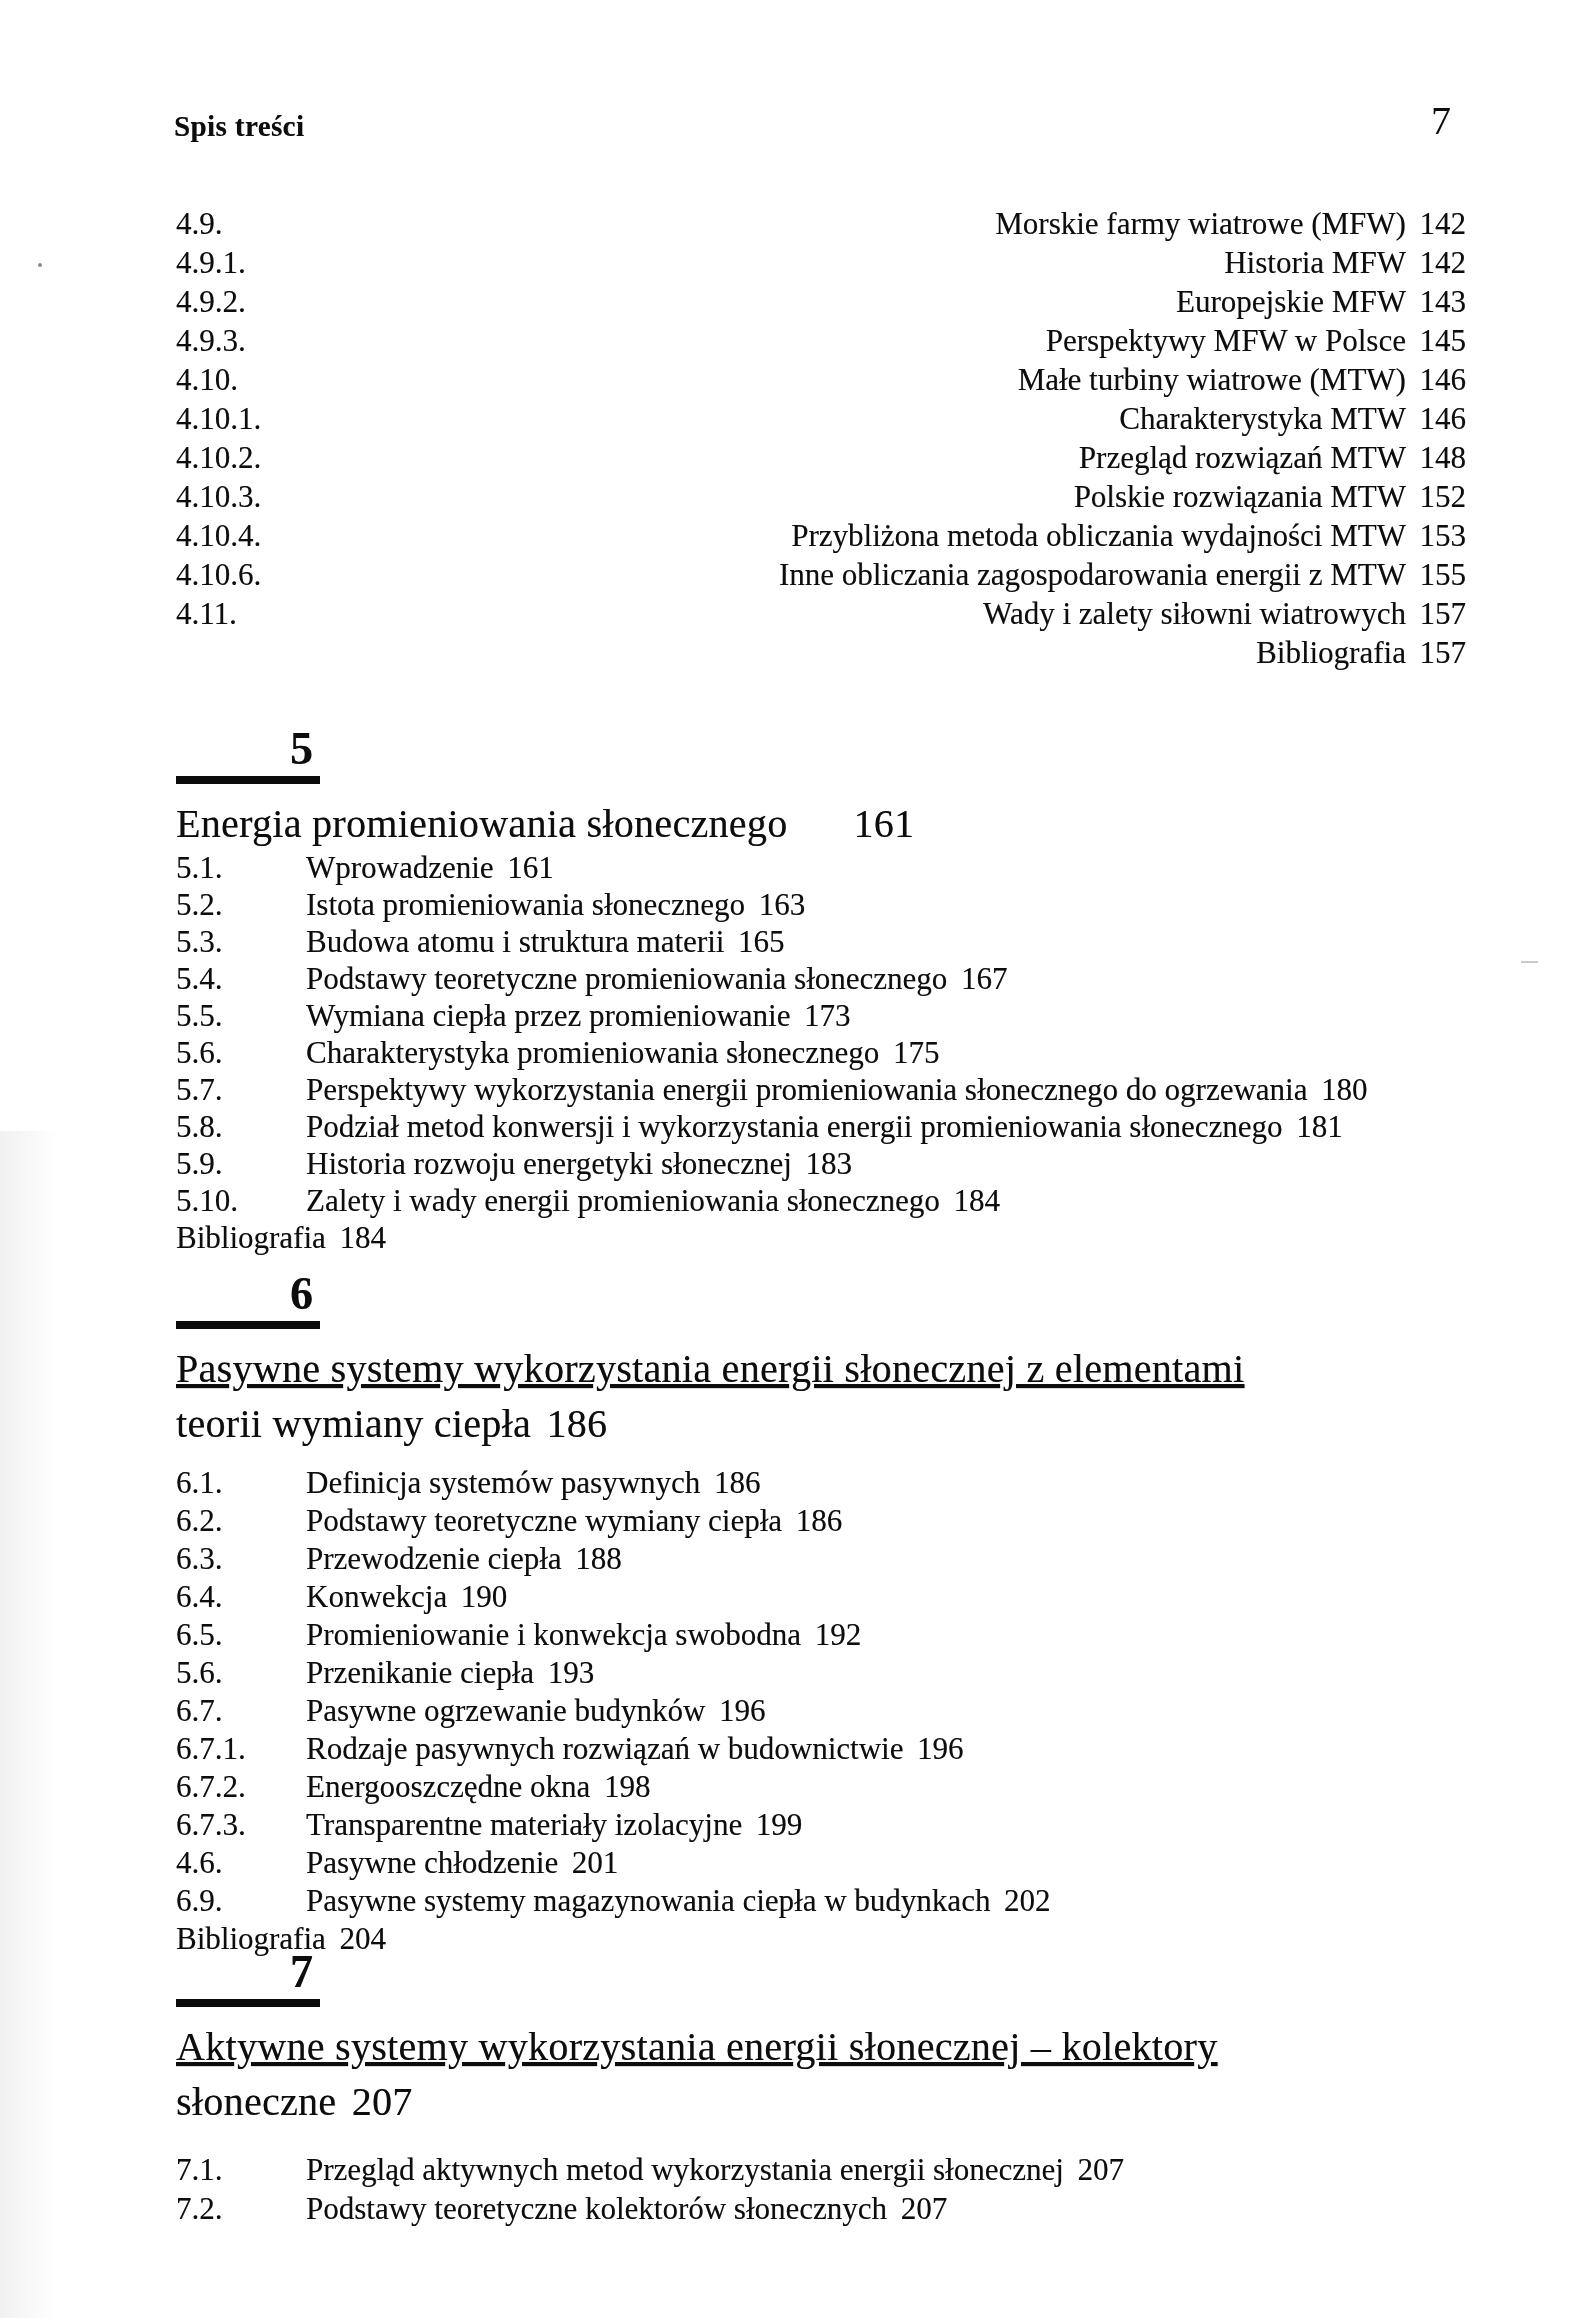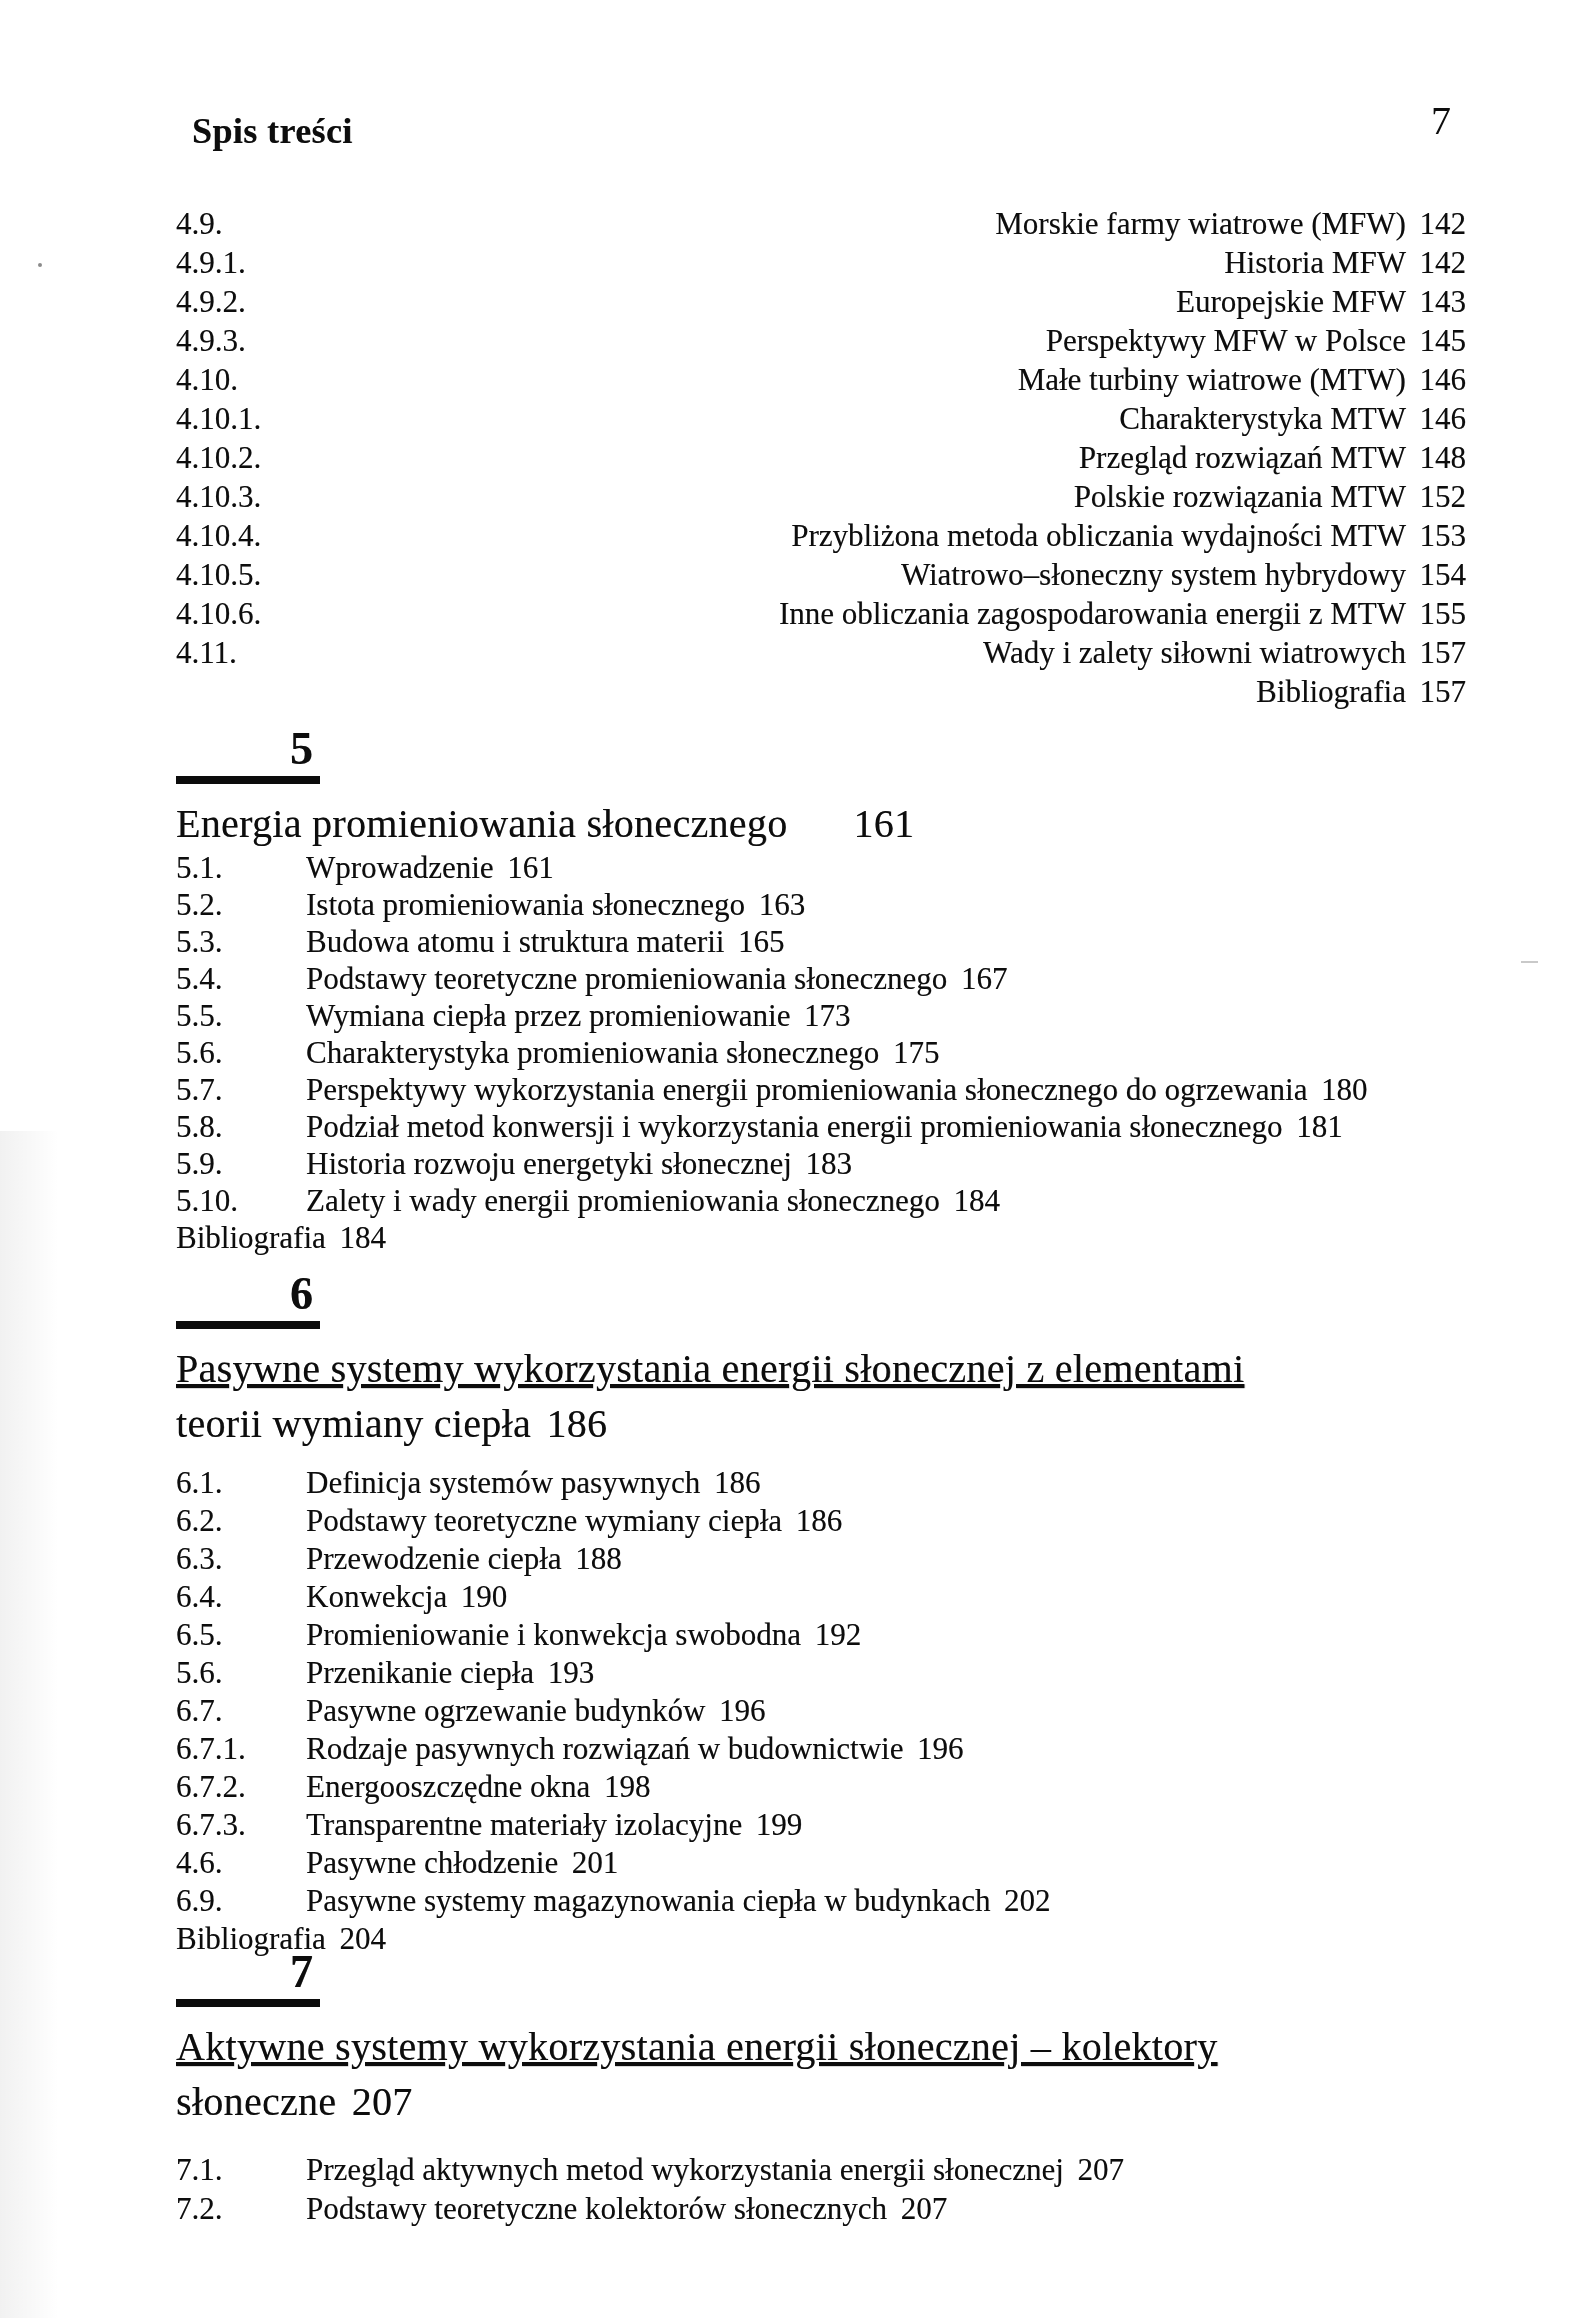--- a/index.html
+++ b/index.html
@@ -16,22 +16,22 @@
     position:absolute;left:0;bottom:0;width:59px;height:1188px;
     background:linear-gradient(to right, rgba(0,0,0,0.055), rgba(0,0,0,0));
     pointer-events:none;
   }
   .speck{position:absolute;background:#5a5a5a;border-radius:50%;}
   .speck.s1{left:38px;top:263px;width:4.2px;height:4.2px;opacity:.7;}
   .dash{position:absolute;left:1521px;top:961px;width:17px;height:1.7px;background:#c9c9c9;}
 
   
   .hdr-title{
-    position:absolute;left:192px;top:110px;
-    font-size:36px;font-weight:700;letter-spacing:0.4px;
+    position:absolute;left:174px;top:110px;
+    font-size:29px;font-weight:700;letter-spacing:0.4px;
     text-shadow:0.3px 0.3px 0.3px rgba(0,0,0,.45);
   }
   .hdr-page{
     position:absolute;left:1431px;top:97px;
     font-size:40px;font-weight:400;
   }
 
   
   .block{position:absolute;left:176px;width:1290px;font-size:31px;}
   .block .row{position:relative;padding-left:130px;white-space:nowrap;
@@ -75,21 +75,20 @@
   <div class="block b4" style="top:206px">
       <div class="row"><span class="num">4.9.</span><span class="ttl">Morskie farmy wiatrowe (MFW)</span><span class="pg">142</span></div>
       <div class="row"><span class="num">4.9.1.</span><span class="ttl">Historia MFW</span><span class="pg">142</span></div>
       <div class="row"><span class="num">4.9.2.</span><span class="ttl">Europejskie MFW</span><span class="pg">143</span></div>
       <div class="row"><span class="num">4.9.3.</span><span class="ttl">Perspektywy MFW w Polsce</span><span class="pg">145</span></div>
       <div class="row"><span class="num">4.10.</span><span class="ttl">Małe turbiny wiatrowe (MTW)</span><span class="pg">146</span></div>
       <div class="row"><span class="num">4.10.1.</span><span class="ttl">Charakterystyka MTW</span><span class="pg">146</span></div>
       <div class="row"><span class="num">4.10.2.</span><span class="ttl">Przegląd rozwiązań MTW</span><span class="pg">148</span></div>
       <div class="row"><span class="num">4.10.3.</span><span class="ttl">Polskie rozwiązania MTW</span><span class="pg">152</span></div>
       <div class="row"><span class="num">4.10.4.</span><span class="ttl">Przybliżona metoda obliczania wydajności MTW</span><span class="pg">153</span></div>
-      <div class="row"><span class="num">4.10.5.</span><span class="ttl">Wiatrowo–słoneczny system hybrydowy</span><span class="pg">154</span></div>
       <div class="row"><span class="num">4.10.6.</span><span class="ttl">Inne obliczania zagospodarowania energii z MTW</span><span class="pg">155</span></div>
       <div class="row"><span class="num">4.11.</span><span class="ttl">Wady i zalety siłowni wiatrowych</span><span class="pg">157</span></div>
       <div class="row full"><span class="ttl">Bibliografia</span><span class="pg">157</span></div>
     </div>
 
   <div class="chap" style="top:726px">
     <div class="chnum">5</div>
     <div class="chbar"></div>
     <div class="chtitle">
       <span>Energia promieniowania słonecznego</span><span class="pgwide">161</span>

